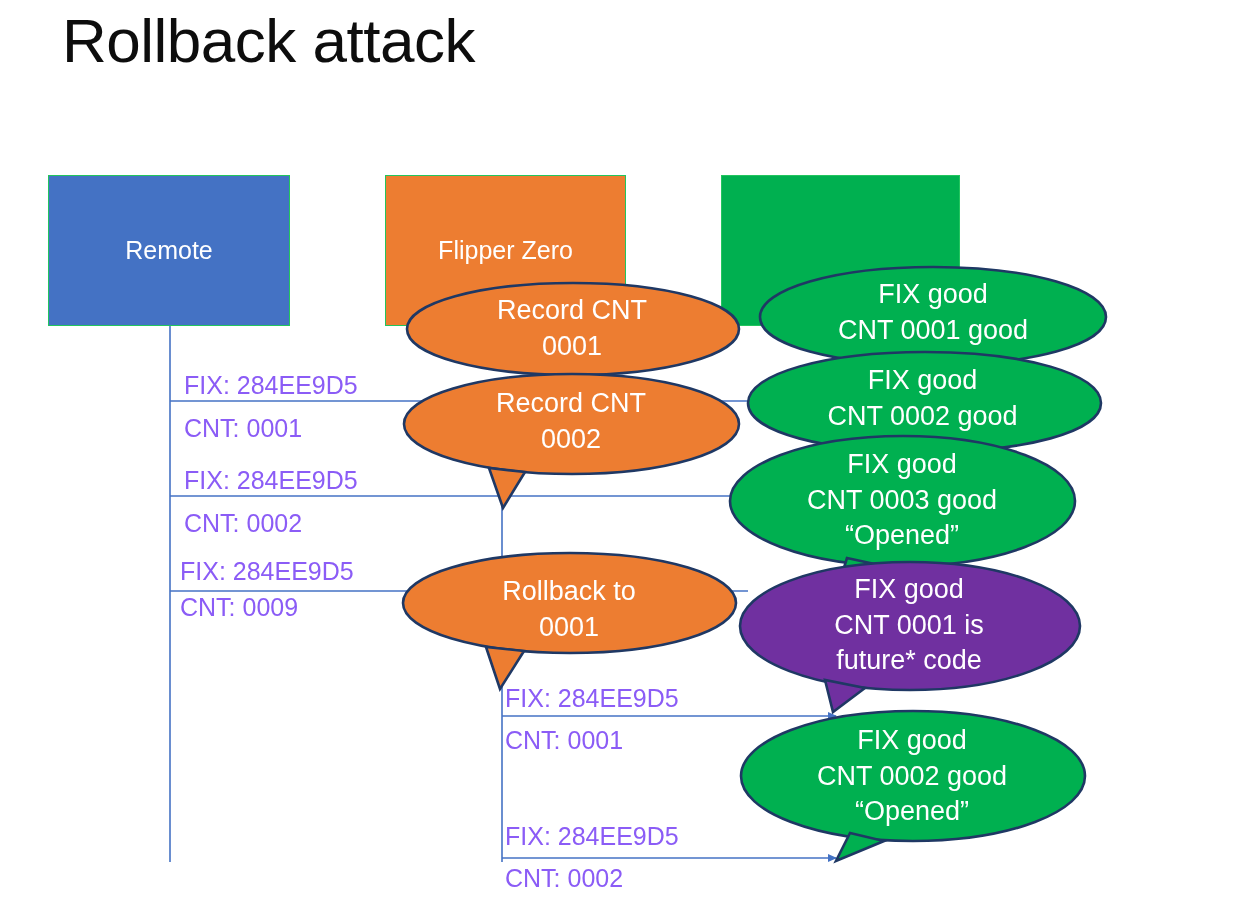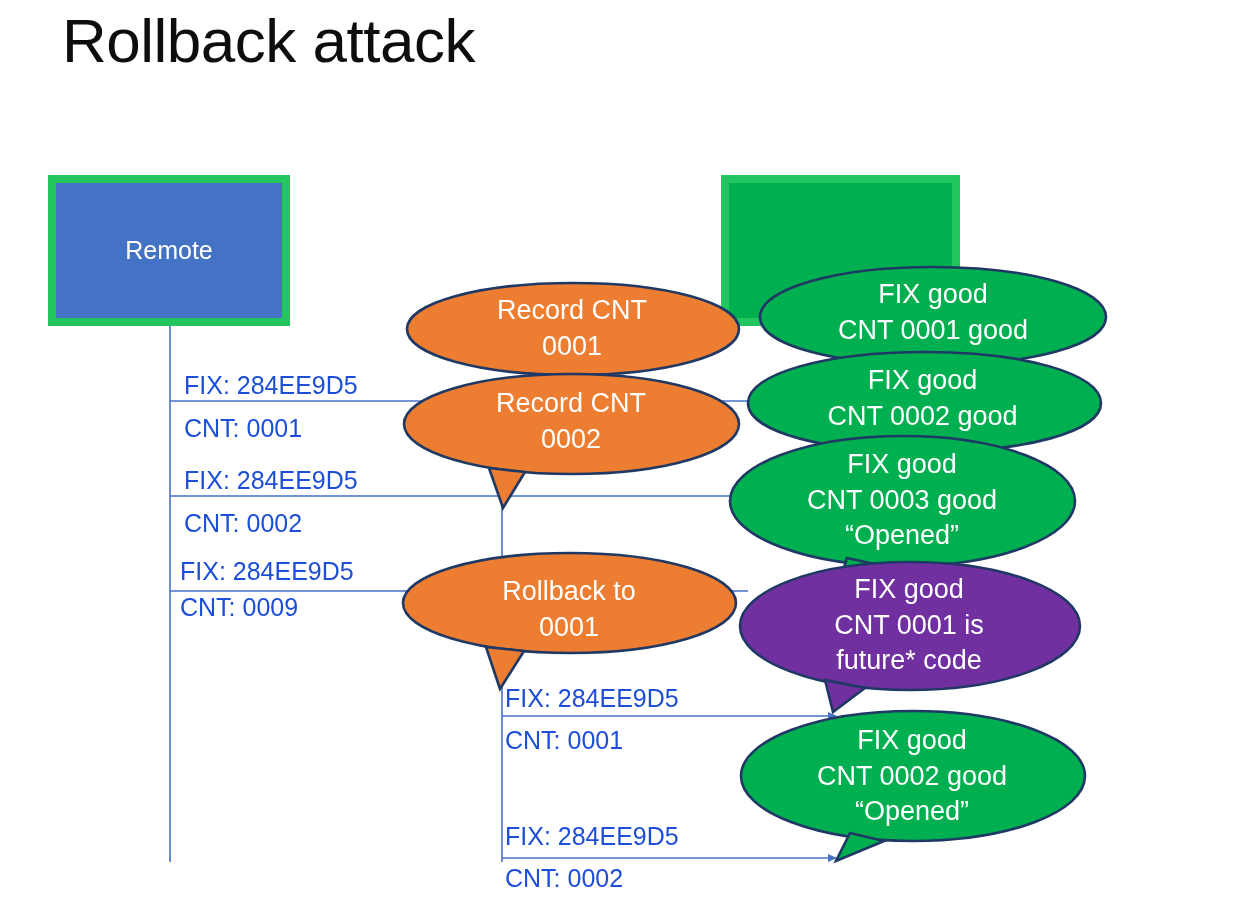--- a/index.html
+++ b/index.html
@@ -34,21 +34,21 @@
   #connectors {
     position: absolute;
     left: 0; top: 0;
     width: 1233px;
     height: 898px;
   }
 
   
   .actor-box {
     position: absolute;
-    border: 8px solid #22c55e;
+    border: 1px solid #22c55e;
     box-sizing: border-box;
     color: #ffffff;
     font-size: 25px;
     display: flex;
     align-items: center;
     justify-content: center;
     text-align: center;
   }
   .actor-box .actor-label {
     position: relative;
@@ -76,21 +76,21 @@
     font-size: 27px;
     line-height: 1.32;
     pointer-events: none;
     white-space: pre-line;
   }
 
   
   .msg-label {
     position: absolute;
     font-size: 25px;
-    color: #1d4ed8;
+    color: #8b5cf6;
     white-space: nowrap;
   }
 </style>
 </head>
 <body>
 
 <div id="slide">
 
   <div id="slide-title">Rollback attack</div>
 
@@ -112,20 +112,23 @@
 
       <path d="M502,716 L836,716" marker-end="url(#arrowblue)"></path>
       <path d="M502,858 L836,858" marker-end="url(#arrowblue)"></path>
     </g>
   </svg>
 
   <div class="actor-box" id="actor-remote">
     <span class="actor-label">Remote</span>
   </div>
 
+  <div class="actor-box" id="actor-flipper">
+    <span class="actor-label">Flipper Zero</span>
+  </div>
 
   <div class="actor-box" id="actor-receiver">
     <span class="actor-label">Receiver</span>
   </div>
 
   <div class="callout" style="left:758px; top:265px; width:350px; height:100px;">
     <svg width="350" height="112" viewBox="0 0 350 112">
       <path d="M175,2 C273,2 348,24 348,52 C348,80 273,100 175,100
                C77,100 2,80 2,52 C2,24 77,2 175,2 Z" fill="#00B050" stroke="#1F3864" stroke-width="2.6"></path>
     </svg>

